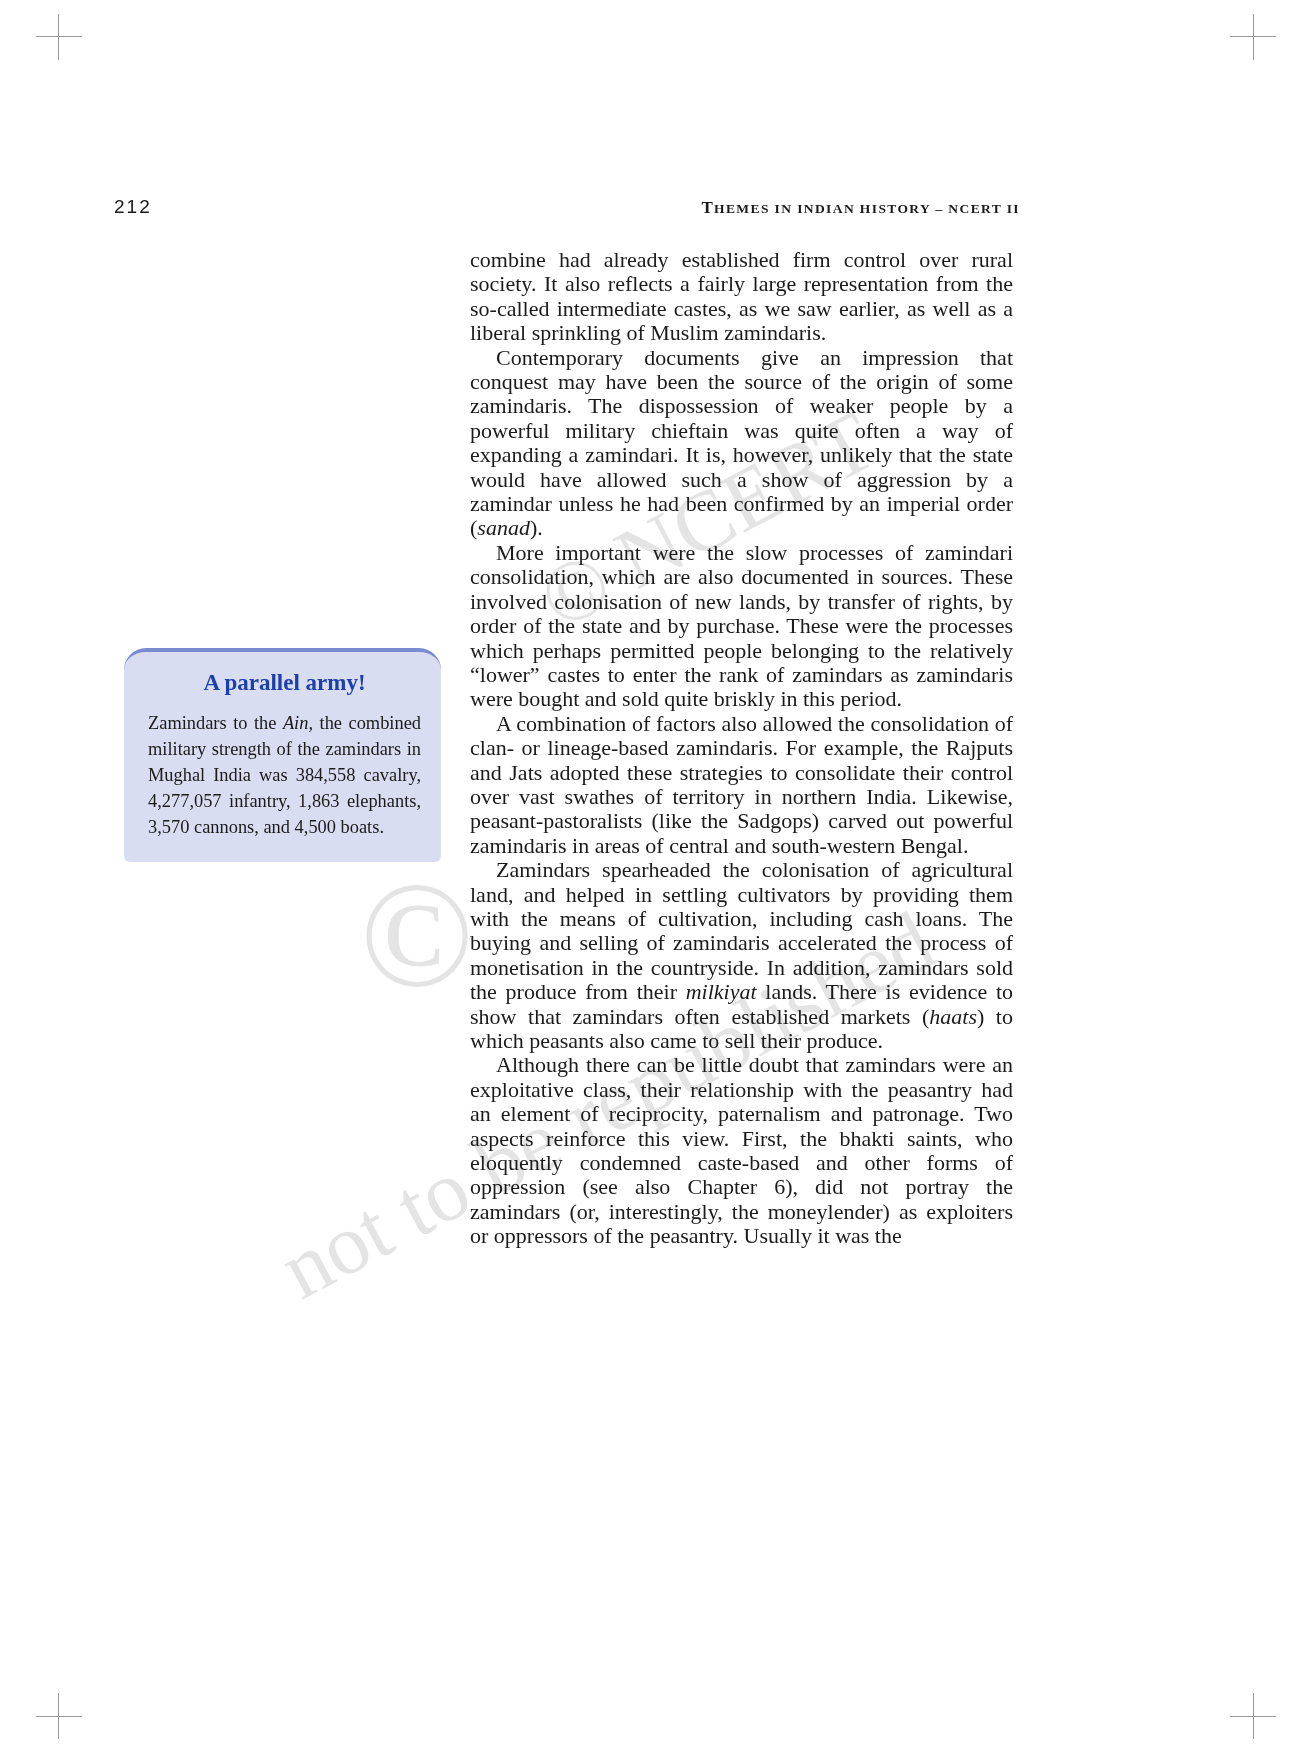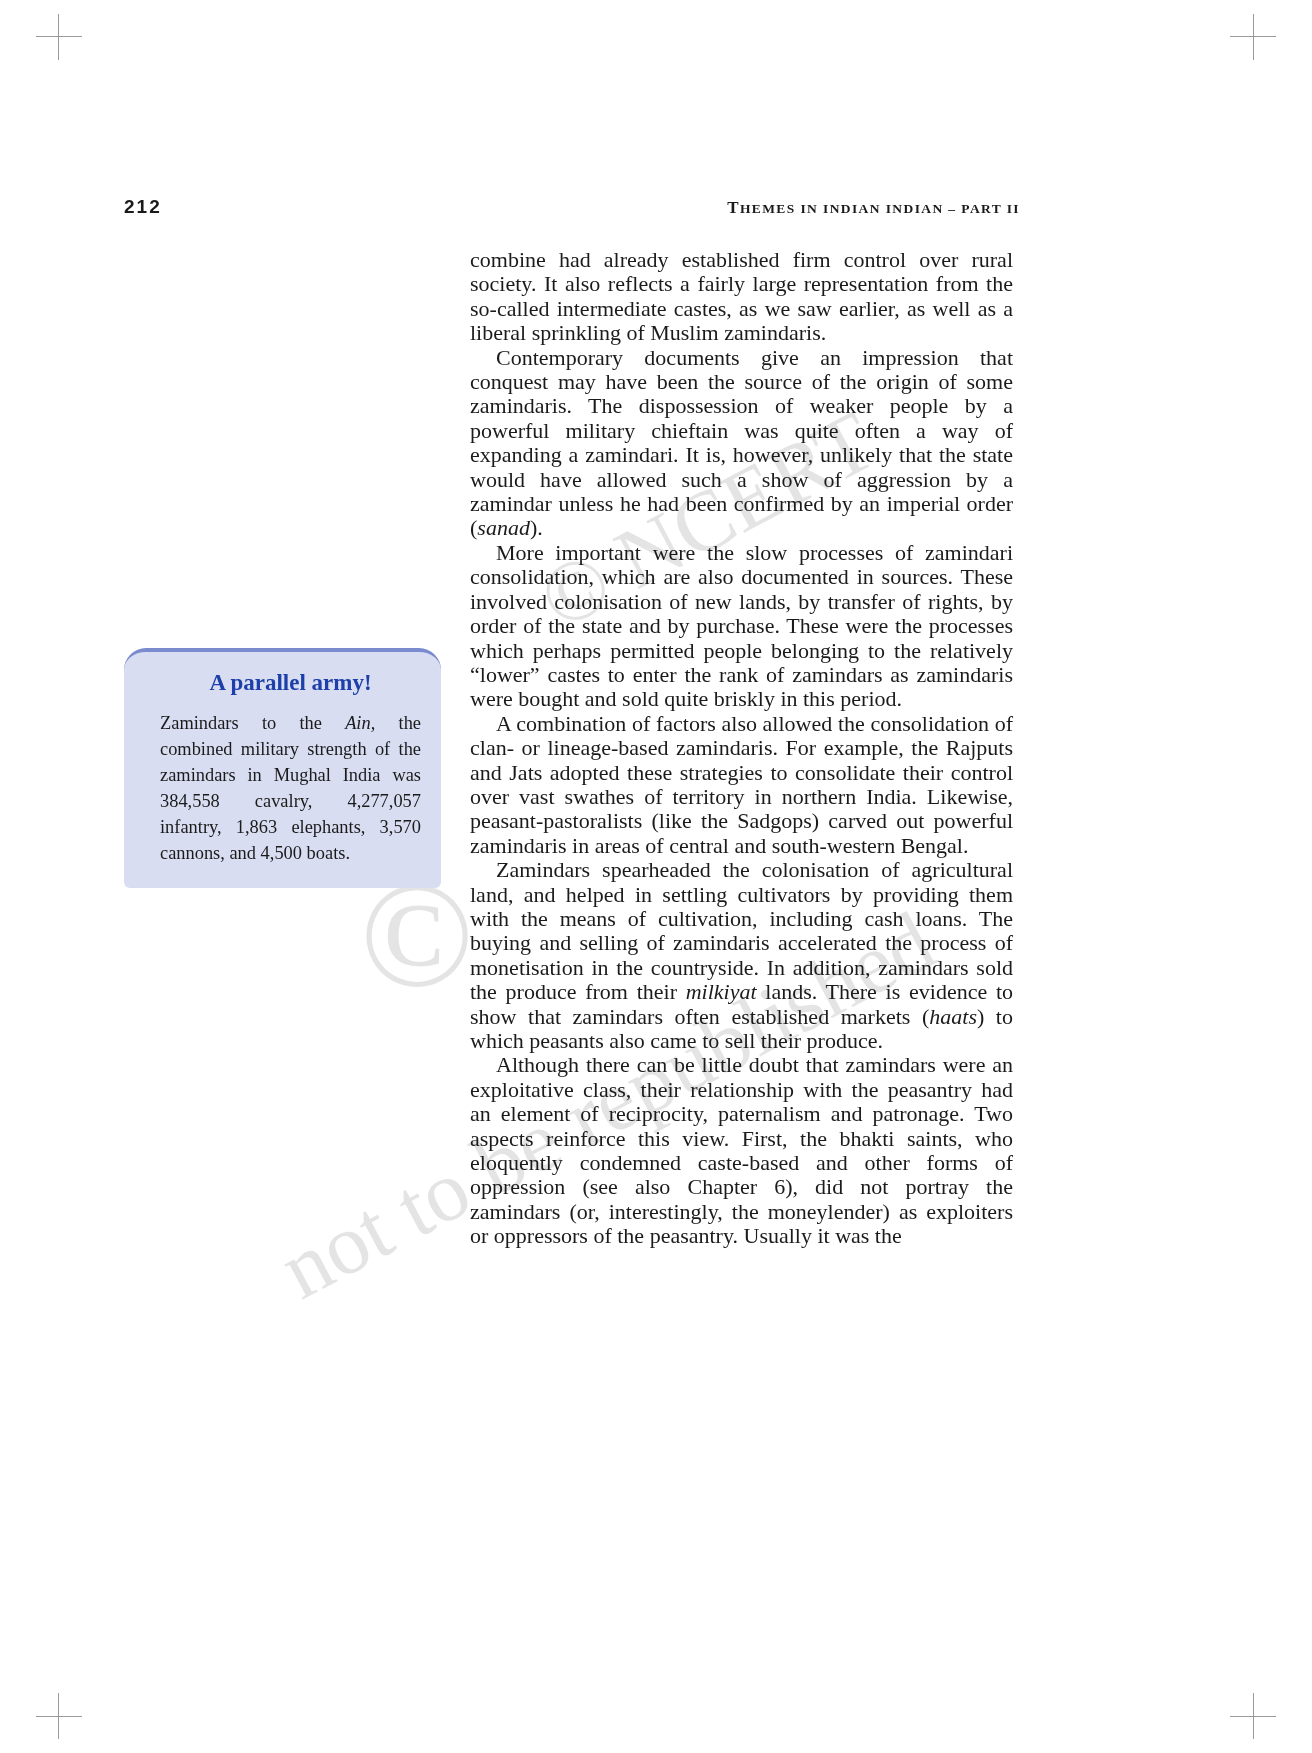--- a/index.html
+++ b/index.html
@@ -48,24 +48,24 @@
   .crop-bl .v { left: 22px; bottom: 0; }
   .crop-bl .h { left: 0; bottom: 22px; }
 
   .crop-br { right: 36px; bottom: 14px; }
   .crop-br .v { right: 22px; bottom: 0; }
   .crop-br .h { right: 0; bottom: 22px; }
 
   
   .folio {
     position: absolute;
-    left: 124px;
+    left: 114px;
     top: 196px;
     font-family: "Liberation Sans", sans-serif;
-    font-weight: bold;
+    font-weight: normal;
     font-size: 19px;
     letter-spacing: 2px;
     color: #1a1a1a;
   }
   .running-head {
     position: absolute;
     right: 292px;
     top: 198px;
     font-family: "Liberation Serif", serif;
     font-weight: bold;
@@ -101,21 +101,21 @@
     font-style: italic;
   }
 
   
   .sidebox {
     position: absolute;
     left: 124px;
     top: 648px;
     width: 317px;
     box-sizing: border-box;
-    padding: 18px 20px 22px 36px;
+    padding: 18px 20px 22px 24px;
     background: #d9ddf2;
     border-radius: 22px 22px 6px 6px;
     border-top: 4px solid #7b8bd0;
   }
   .sidebox .title {
     text-align: center;
     font-family: "Liberation Serif", serif;
     font-weight: bold;
     font-size: 23px;
     color: #1c3faa;
@@ -185,21 +185,21 @@
   <div class="crop crop-bl">
       <div class="v"></div>
       <div class="h"></div>
     </div>
   <div class="crop crop-br">
       <div class="v"></div>
       <div class="h"></div>
     </div>
 
   <div class="folio">212</div>
-  <div class="running-head"><span>T</span><span class="small">HEMES IN INDIAN INDIAN – PART II</span></div>
+  <div class="running-head"><span>T</span><span class="small">HEMES IN INDIAN HISTORY – NCERT II</span></div>
 
   <div class="wm wm-c">©</div>
   <div class="wm wm-1">© NCERT</div>
   <div class="wm wm-2">not to be republished</div>
 
   <div class="sidebox">
     <div class="title">A parallel army!</div>
     <div class="body"><span>Zamindars to the </span><i>Ain,</i><span> the combined military strength of the zamindars in Mughal India was 384,558 cavalry, 4,277,057 infantry, 1,863 elephants, 3,570 cannons, and 4,500 boats.</span></div>
   </div>
 

